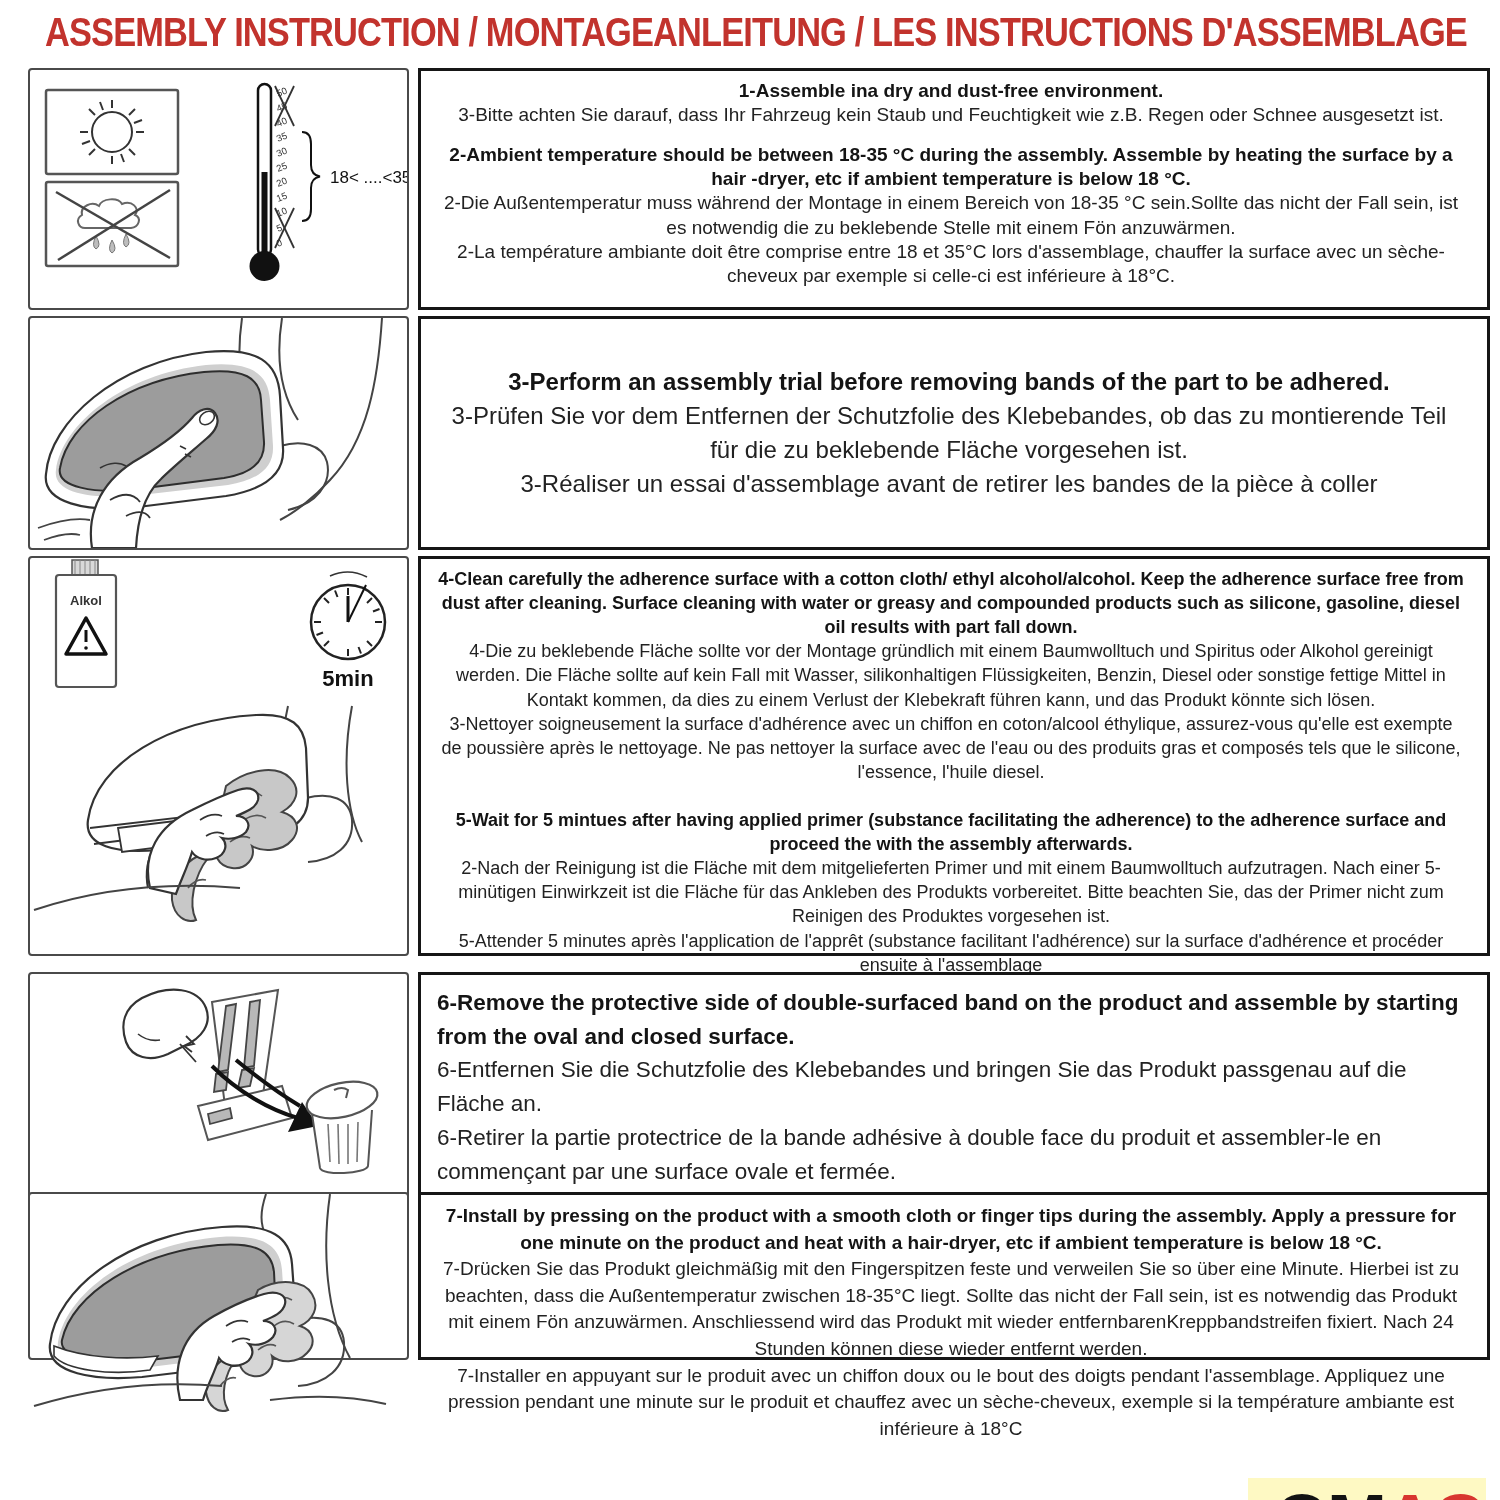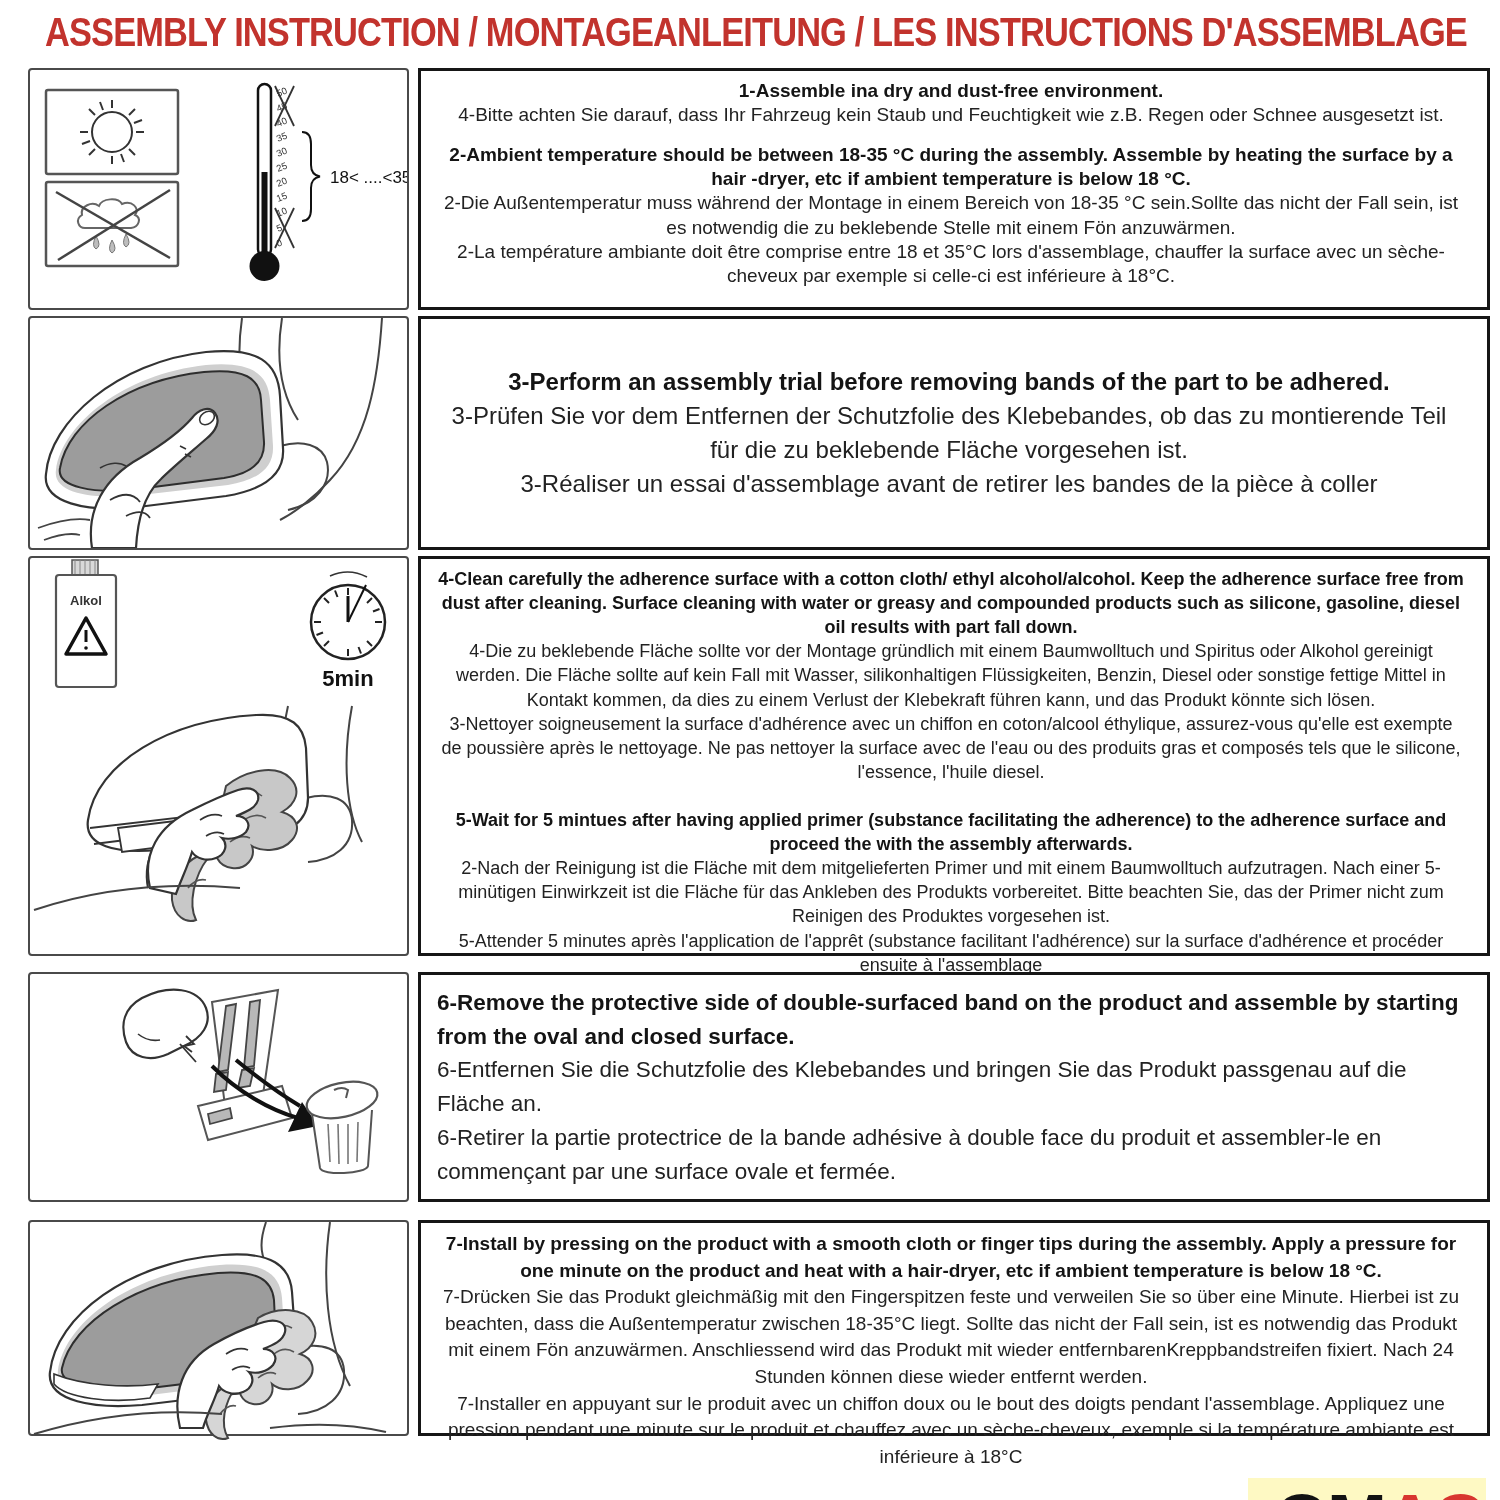--- a/index.html
+++ b/index.html
@@ -19,21 +19,21 @@
   }
   .tbox{
     position:absolute;left:418px;width:1072px;
     border:3px solid #161616;background:#fff;box-sizing:border-box;
     display:flex;flex-direction:column;
   }
   .r1{top:68px;height:242px}
   .r2{top:316px;height:234px}
   .r3{top:556px;height:400px}
   .r4{top:972px;height:230px}
-  .r5{top:1220px;height:216px}
+  .r5{top:1192px;height:168px}
   .tbox.pad-top{justify-content:flex-start;padding:8px 22px 6px 16px;text-align:center;}
   .tbox.center{justify-content:center;padding:0 26px 0 16px;}
   p.t{margin:0;}
   .s1 p.t{font-size:19px;line-height:1.28;}
   .s2 p.t{font-size:24px;line-height:1.42;text-align:center;}
   .s3 p.t{font-size:18px;line-height:1.34;}
   .s4 p.t{font-size:22.5px;line-height:1.5;}
   .s5 p.t{font-size:19px;line-height:1.4;}
   p.t.b{font-weight:700;color:#141414;}
   p.t.gap{margin-top:15px;}
@@ -112,21 +112,21 @@
           <line x1="264" y1="138" x2="245" y2="178"></line>
       </g>
       <path d="M272,62 Q281,62 281,74 L281,95 Q281,105 290,106.5 Q281,108 281,118 L281,139 Q281,151 272,151" fill="none" stroke="#111" stroke-width="2"></path>
       <text x="300" y="113" font-size="17" fill="#111" font-weight="500">18&lt; ....&lt;35 C</text>
     </g>
   </svg>
 </div>
 
 <div class="tbox r1 pad-top s1">
   <p class="t b">1-Assemble ina dry and dust-free environment.</p>
-  <p class="t">4-Bitte achten Sie darauf, dass Ihr Fahrzeug kein Staub und Feuchtigkeit wie z.B. Regen oder Schnee ausgesetzt ist.</p>
+  <p class="t">3-Bitte achten Sie darauf, dass Ihr Fahrzeug kein Staub und Feuchtigkeit wie z.B. Regen oder Schnee ausgesetzt ist.</p>
   <p class="t b gap">2-Ambient temperature should be between 18-35 °C  during the assembly. Assemble by heating the surface by a hair -dryer, etc if ambient temperature is below 18 °C.</p>
   <p class="t">2-Die Außentemperatur muss während der Montage in einem Bereich von 18-35 °C  sein.Sollte das nicht der Fall sein, ist es notwendig die zu beklebende Stelle mit einem Fön anzuwärmen.</p>
   <p class="t">2-La température ambiante doit être comprise entre 18 et 35°C lors d'assemblage, chauffer la surface avec un sèche-cheveux par exemple si celle-ci est inférieure à 18°C.</p>
 </div>
 
 <div class="ibox r2">
   <svg width="377" height="230" viewBox="0 0 377 230">
     <g fill="none" stroke="#444" stroke-width="2">
       <path d="M212,0 C206,42 210,82 230,112"></path>
       <path d="M252,0 C246,38 250,74 268,102"></path>

